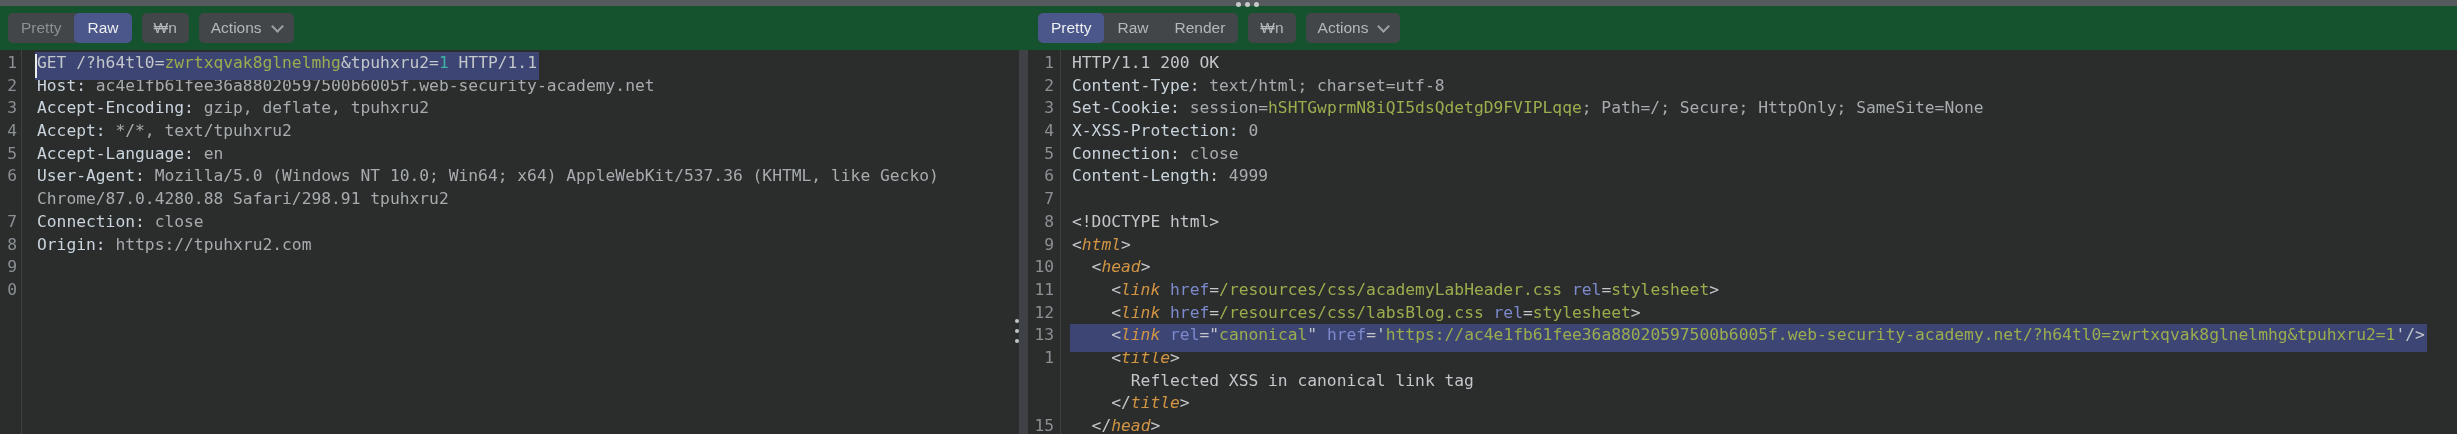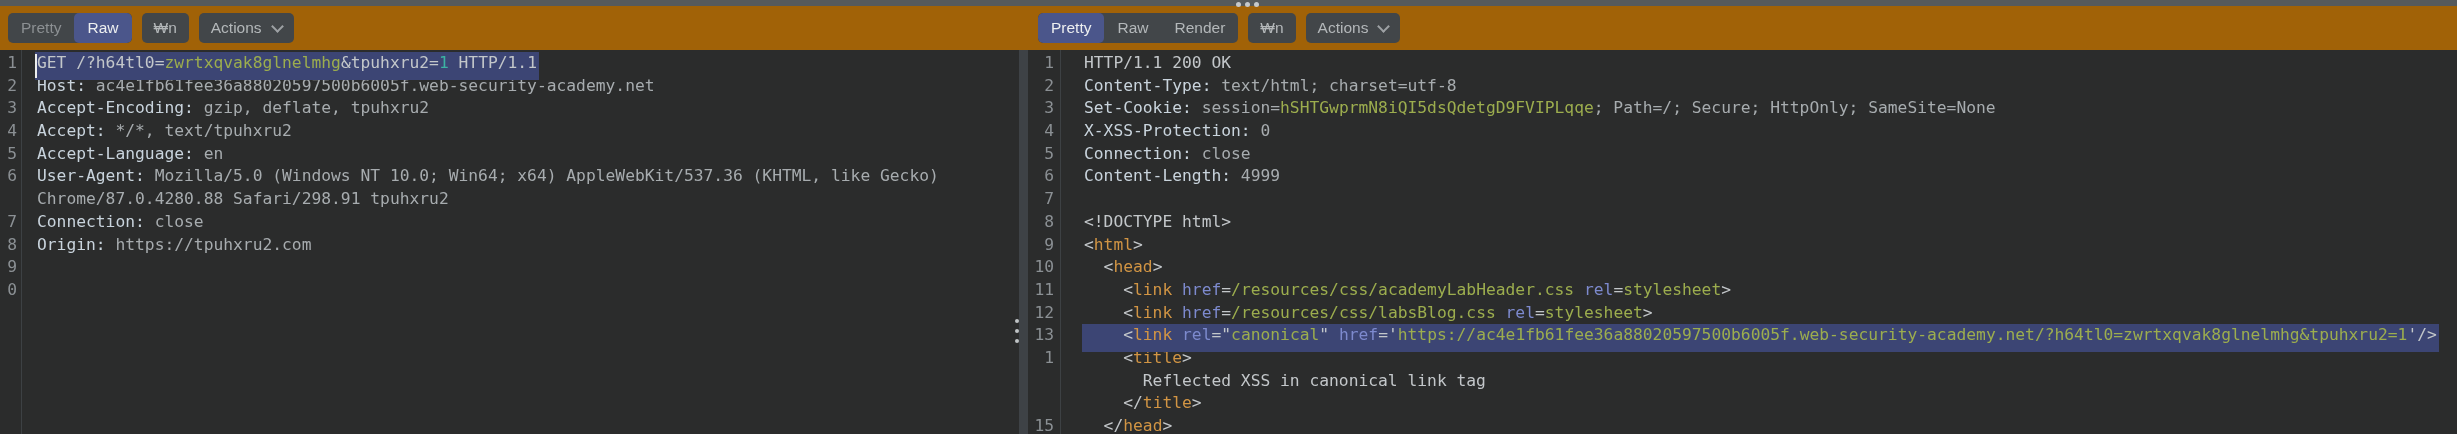--- a/index.html
+++ b/index.html
@@ -6,21 +6,21 @@
   body {
     width:2457px; height:434px; position:relative; overflow:hidden;
     background:#2b2c2c; font-family:"Liberation Sans", sans-serif;
     -webkit-user-select:none;
   }
   
   .topstrip { position:absolute; left:0; top:0; width:2457px; height:6px; background:#565a5c; }
   .topdots { position:absolute; left:1236px; top:2px; display:flex; gap:4px; z-index:5; }
   .topdots i { width:5px; height:5px; border-radius:50%; background:#c6c9cb; }
   
-  .tabbar { position:absolute; left:0; top:6px; width:2457px; height:56px; background:#a16207; }
+  .tabbar { position:absolute; left:0; top:6px; width:2457px; height:56px; background:#14532d; }
   .tabs { position:absolute; top:7px; display:flex; align-items:stretch; gap:10px; }
   .tabs.left { left:8px; } .tabs.right { left:1038px; }
   .seg { display:flex; background:#424649; border-radius:5px; overflow:hidden; }
   .tab, .pill {
     border:none; background:transparent; color:#b4b8ba;
     font-family:"Liberation Sans", sans-serif; font-size:15.5px;
     padding:6px 13px; cursor:default; display:flex; align-items:center;
   }
   .tab.active { background:var(--accent,#4b568b); color:#edeff0; border-radius:5px; }
   .tab.dim { color:#8c9093; }
@@ -36,28 +36,28 @@
   #resp-editor { left:1028px; width:1429px; }
   .editor::before { content:""; position:absolute; top:0; bottom:0; width:1px; background:#3d4144; }
   #req-editor::before  { left:21px; }
   #resp-editor::before { left:32px; }
   .code { padding-top:2px; }
   .row { display:flex; height:22.7px; line-height:22.7px; white-space:pre; }
   .gut { flex:none; color:#8b9094; text-align:right; overflow:hidden; }
   #req-editor  .gut { width:17px; padding-right:4px; }
   #resp-editor .gut { width:26px; padding-right:6px; }
   #req-editor  .txt { padding-left:16px; }
-  #resp-editor .txt { padding-left:24px; }
+  #resp-editor .txt { padding-left:12px; }
   .txt { color:#c3c7ca; }
   .tok-p { color:#c3c7ca; }                 
   .tok-n { color:#c9d4dd;margin-top:24px; }                 
   .tok-v { color:#a7acaf; }                 
   .tok-s { color:var(--olive,#9cad4e); }    
   .tok-t { color:var(--teal,#3cb3a3); }     
-  .tok-g { color:var(--tag,#d29544); }      
+  .tok-g { color:var(--tag,#d29544);font-style:italic; }      
   .tok-a { color:var(--attr,#7d8ace); }     
   .sel-span { background:var(--selection,#3c4574); position:relative; display:inline-block; height:28px; padding:0 2px; margin-left:-2px; }
   .caret { position:absolute; left:0px; top:2px; bottom:2px; width:2px; background:#eceeee; }
   
   .vsplit { position:absolute; left:1019px; top:50px; width:9px; height:384px; background:#3e4246; }
   .vgrip { position:absolute; left:1015px; top:319px; width:6px; z-index:5; }
   .vgrip i { display:block; width:4px; height:4px; border-radius:50%; background:#c0c4c6; margin:0 0 6px 0; }
 </style>
 </head>
 <body>

